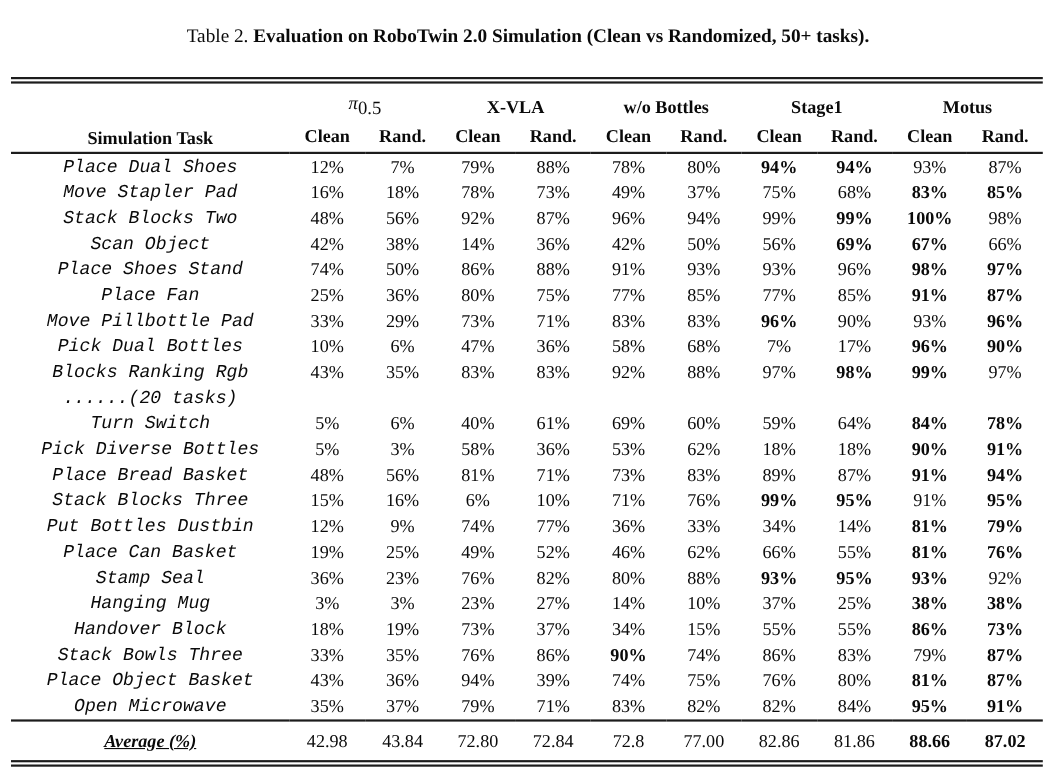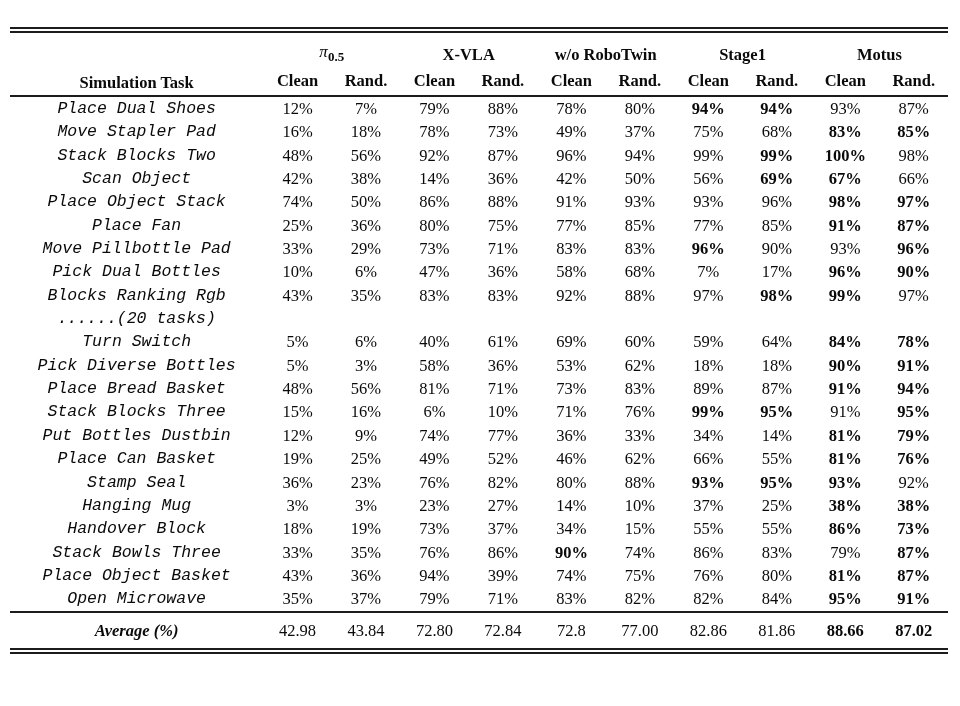--- a/index.html
+++ b/index.html
@@ -30,37 +30,41 @@
   }
   col.c-task { width: 27%; }
   col.c-val  { width: 7.3%; }
   th, td { padding: 0; text-align: center; font-weight: normal; }
   thead { border-bottom: 2px solid #1c1c1c; }
   thead th { font-weight: bold; }
   tr.grow th { height: 32px; vertical-align: bottom; padding-bottom: 2px; }
   th.taskhead { vertical-align: bottom; padding-bottom: 2px; }
   tr.srow th { height: 28px; vertical-align: middle; }
   .pi { font-style: italic; font-weight: normal; font-size: 17px; }
-  .pisub { font-weight: bold; font-size: 13px; }
+  .pisub { font-weight: normal; font-size: 17px; }
   tbody.body td {
     line-height: 23.35px;
     vertical-align: top;
     white-space: nowrap;
   }
   td.task { font-style: italic; font-family: Liberation Mono, monospace; }
   td.task .note { line-height: 23.35px; }
   .b { font-weight: bold; }
   tbody.avg { border-top: 2px solid #1c1c1c; }
   tbody.avg td { height: 35px; line-height: 35px; vertical-align: middle; }
-  td.avglabel { font-weight: bold; font-style: italic; }
+  td.avglabel { font-weight: bold; font-style: italic; text-decoration: underline; }
 </style>
 </head>
 <body>
 
 <div>
+  <div class="caption">
+    <span>Table 2.</span>
+    <span class="main">Evaluation on RoboTwin 2.0 Simulation (Clean vs Randomized, 50+ tasks).</span>
+  </div>
 
   <div class="twrap">
     <div class="rule-double"></div>
 
     <table>
       <colgroup>
         <col class="c-task">
         <col class="c-val">
           <col class="c-val">
           <col class="c-val">
@@ -70,21 +74,21 @@
           <col class="c-val">
           <col class="c-val">
           <col class="c-val">
           <col class="c-val">
       </colgroup>
       <thead>
         <tr class="grow">
           <th rowspan="2" class="taskhead">Simulation Task</th>
           <th colspan="2"><span class="pi">π</span><sub class="pisub">0.5</sub></th>
           <th colspan="2">X-VLA</th>
-          <th colspan="2">w/o RoboTwin</th>
+          <th colspan="2">w/o Bottles</th>
           <th colspan="2">Stage1</th>
           <th colspan="2">Motus</th>
         </tr>
         <tr class="srow">
           <th>Clean</th>
           <th>Rand.</th>
           <th>Clean</th>
           <th>Rand.</th>
           <th>Clean</th>
           <th>Rand.</th>
@@ -141,21 +145,21 @@
             <td>14%</td>
             <td>36%</td>
             <td>42%</td>
             <td>50%</td>
             <td>56%</td>
             <td class="b">69%</td>
             <td class="b">67%</td>
             <td>66%</td>
           </tr>
           <tr>
-            <td class="task"><span>Place Object Stack</span></td>
+            <td class="task"><span>Place Shoes Stand</span></td>
             <td>74%</td>
             <td>50%</td>
             <td>86%</td>
             <td>88%</td>
             <td>91%</td>
             <td>93%</td>
             <td>93%</td>
             <td>96%</td>
             <td class="b">98%</td>
             <td class="b">97%</td>

